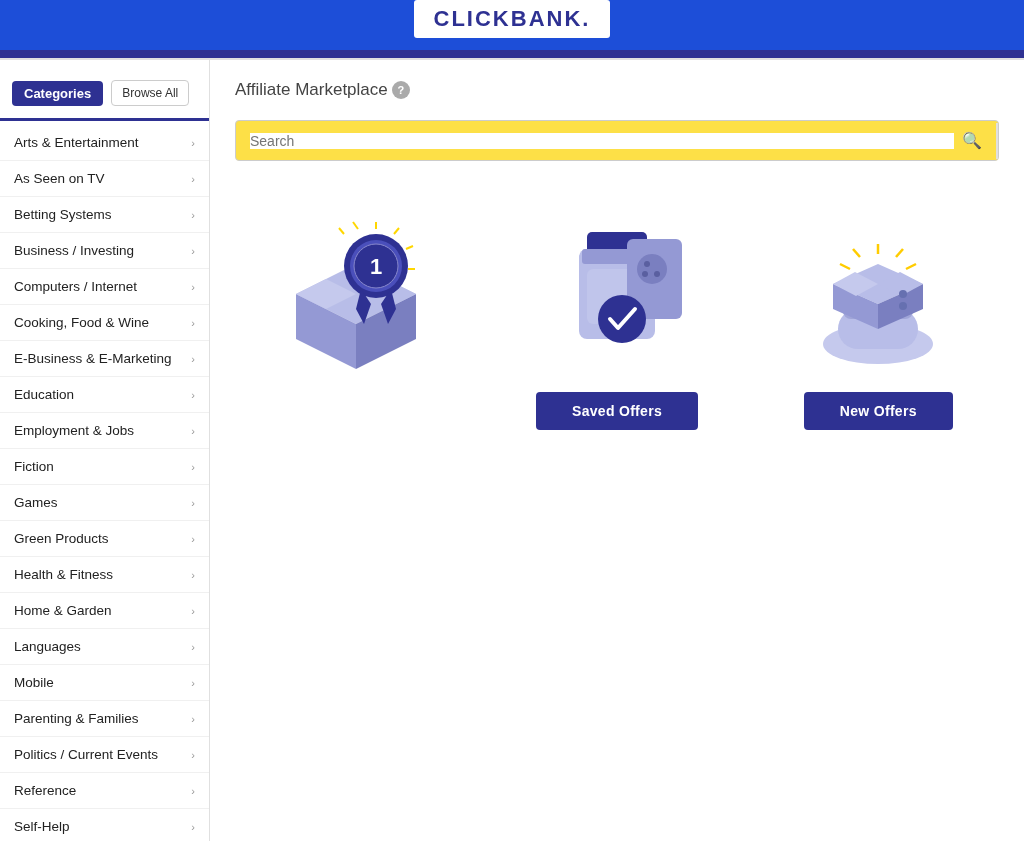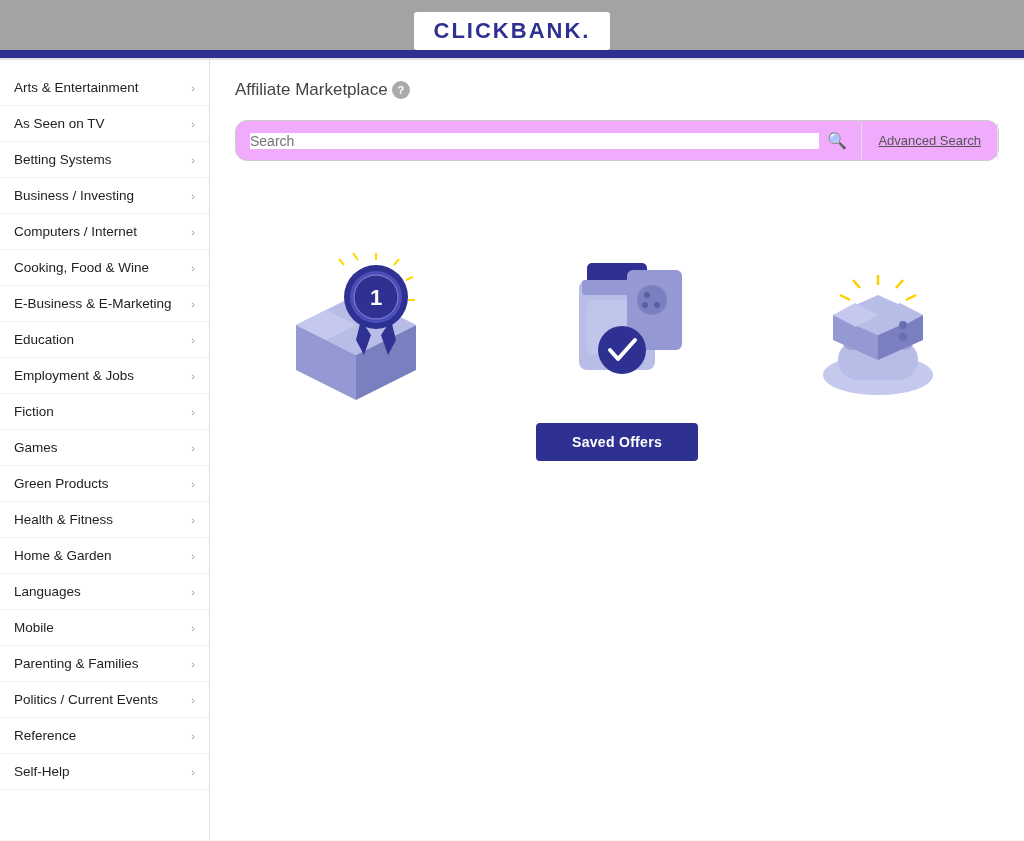--- a/index.html
+++ b/index.html
@@ -1,23 +1,23 @@
 <!DOCTYPE html>
 <html><head>
   <meta charset="utf-8">
   <style>
     * { margin: 0; padding: 0; box-sizing: border-box; }
     body { font-family: Arial, sans-serif; background: #f5f5f5; width: 1024px; min-height: 841px; overflow-x: hidden; }
 
     
     .header {
-      background: #a3a3a3;
+      background: #1d4ed8;
       height: 50px;
       display: flex;
-      align-items: flex-end;
+      align-items: flex-start;
       justify-content: center;
       position: relative;
     }
     .header-logo {
       background: white;
       padding: 6px 20px;
       border-radius: 3px;
     }
     .header-logo span {
       font-size: 22px;
@@ -121,25 +121,25 @@
       font-size: 11px;
       font-weight: bold;
       cursor: pointer;
     }
 
     
     .search-bar-row {
       display: flex;
       align-items: center;
       justify-content: space-between;
-      margin-bottom: 44px;
+      margin-bottom: 13px;
       border: 1.5px solid #ccc;
-      border-radius: 12px;
+      border-radius: 4px;
       padding: 0;
-      background: #f0abfc;
+      background: #fde047;
     }
     .search-input-wrapper {
       display: flex;
       align-items: center;
       flex: 1;
       padding: 10px 14px;
     }
     .search-input {
       border: none;
       outline: none;
@@ -218,20 +218,24 @@
   <div class="header-logo">
     <span>CLICKBANK.</span>
   </div>
 </div>
 <div class="sub-header"></div>
 <div class="divider-line"></div>
 
 <div class="main-layout">
 
   <div class="sidebar">
+    <div class="sidebar-header">
+      <div class="categories-label">Categories</div>
+      <div class="browse-all-btn">Browse All</div>
+    </div>
 
     <div id="sidebar-items-container">
         <div class="sidebar-item">
       <span class="sidebar-item-label">Arts &amp; Entertainment</span>
       <span class="chevron-icon">›</span>
     </div>
         <div class="sidebar-item">
       <span class="sidebar-item-label">As Seen on TV</span>
       <span class="chevron-icon">›</span>
     </div>
@@ -316,21 +320,20 @@
       <span class="page-title">Affiliate Marketplace</span>
       <div class="help-icon">?</div>
     </div>
 
     <div class="search-bar-row">
       <div class="search-input-wrapper">
         <input class="search-input" type="text" placeholder="Search" style="">
         <span class="search-icon-btn">🔍</span>
       </div>
       <div class="search-divider"></div>
-      <div class="advanced-search-link">Advanced Search</div>
       <div class="search-divider"></div>
     </div>
 
     <div class="offers-grid">
 
       <div class="offer-card">
         <div class="offer-illustration">
           <svg viewBox="0 0 180 180" xmlns="http://www.w3.org/2000/svg" class="illustration-svg">
 
             <polygon points="30,100 90,130 150,100 90,70" fill="#b8bde8"></polygon>
@@ -403,17 +406,18 @@
             <circle cx="115" cy="100" r="4" fill="#6670b0"></circle>
             <circle cx="115" cy="112" r="4" fill="#6670b0"></circle>
 
             <line x1="90" y1="60" x2="90" y2="50" stroke="#ffcc00" stroke-width="2.5"></line>
             <line x1="108" y1="63" x2="115" y2="55" stroke="#ffcc00" stroke-width="2.5"></line>
             <line x1="72" y1="63" x2="65" y2="55" stroke="#ffcc00" stroke-width="2.5"></line>
             <line x1="118" y1="75" x2="128" y2="70" stroke="#ffcc00" stroke-width="2.5"></line>
             <line x1="62" y1="75" x2="52" y2="70" stroke="#ffcc00" stroke-width="2.5"></line>
           </svg>
         </div>
+        <button class="offer-btn">New Offers</button>
       </div>
 
     </div>
   </div>
 </div>
 
 </body></html>

